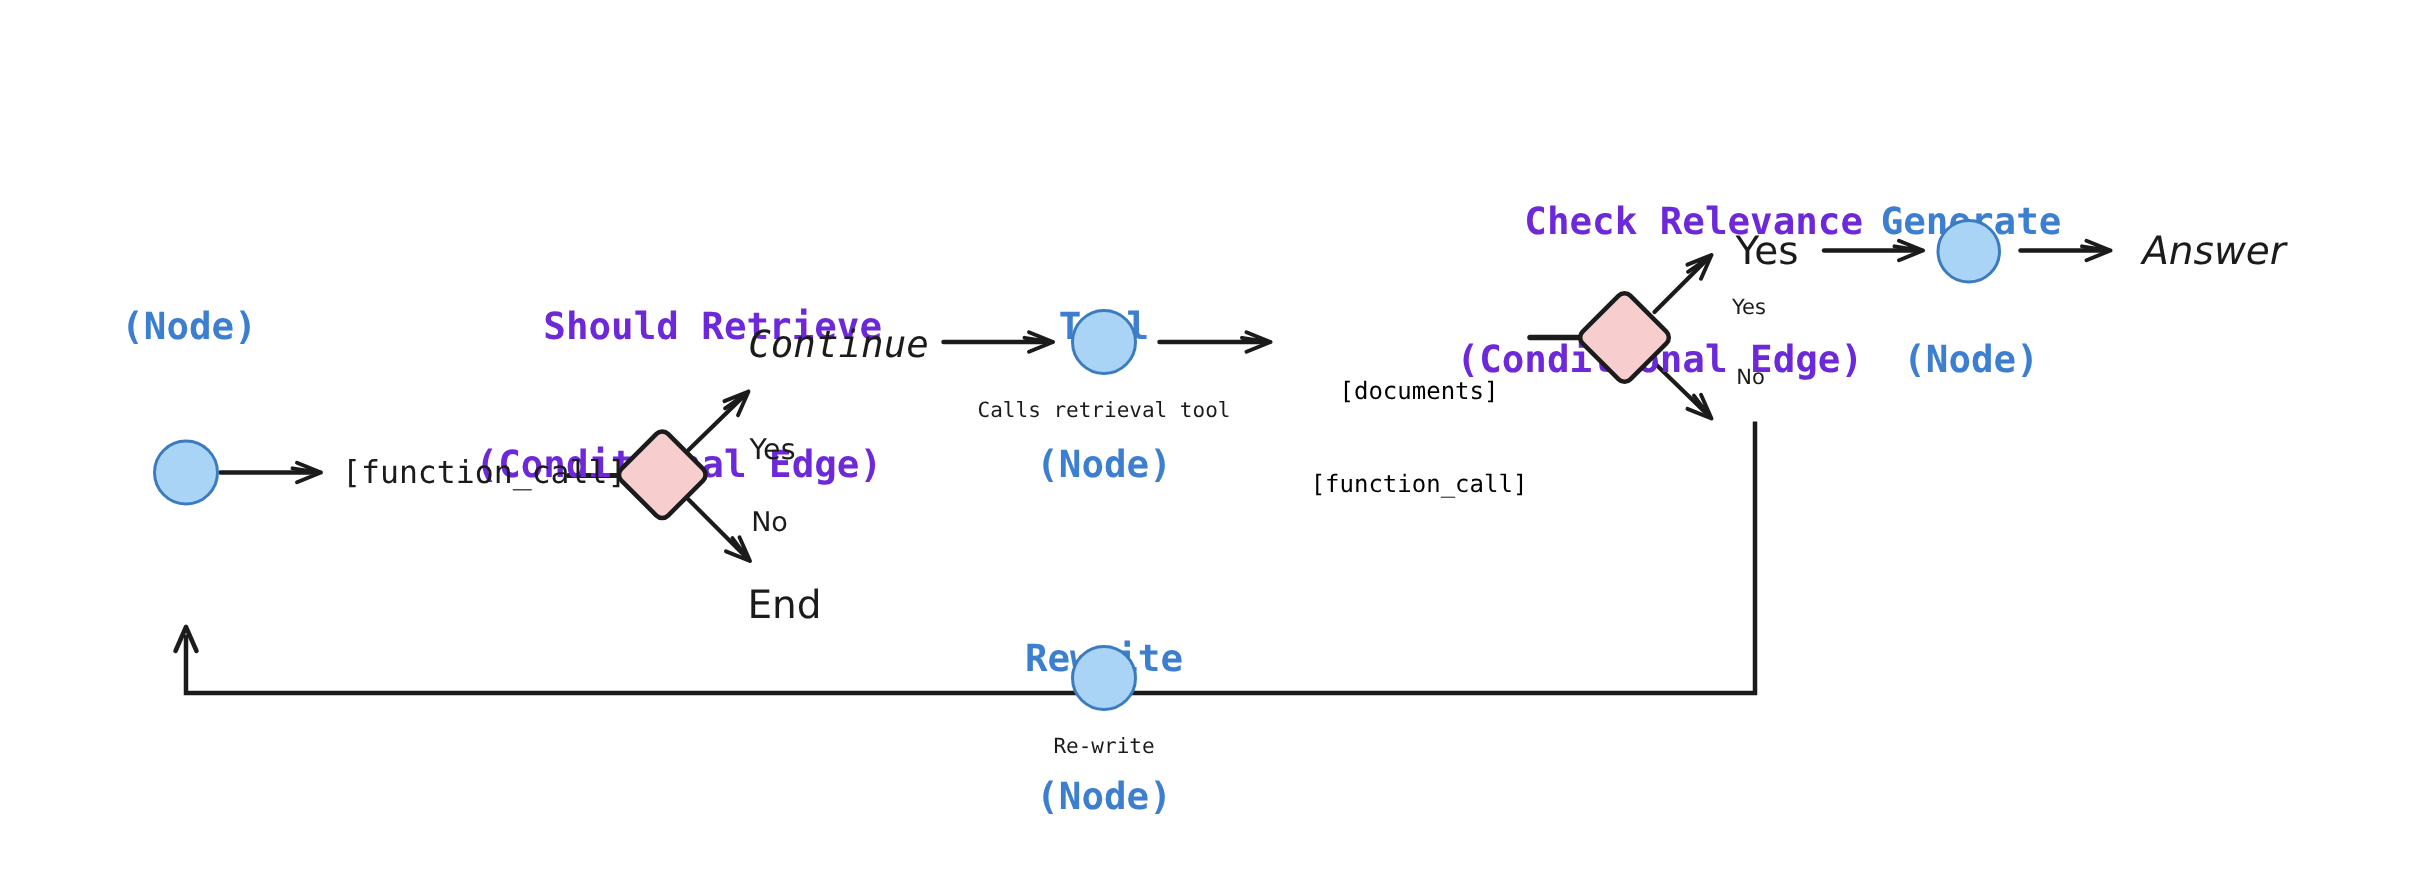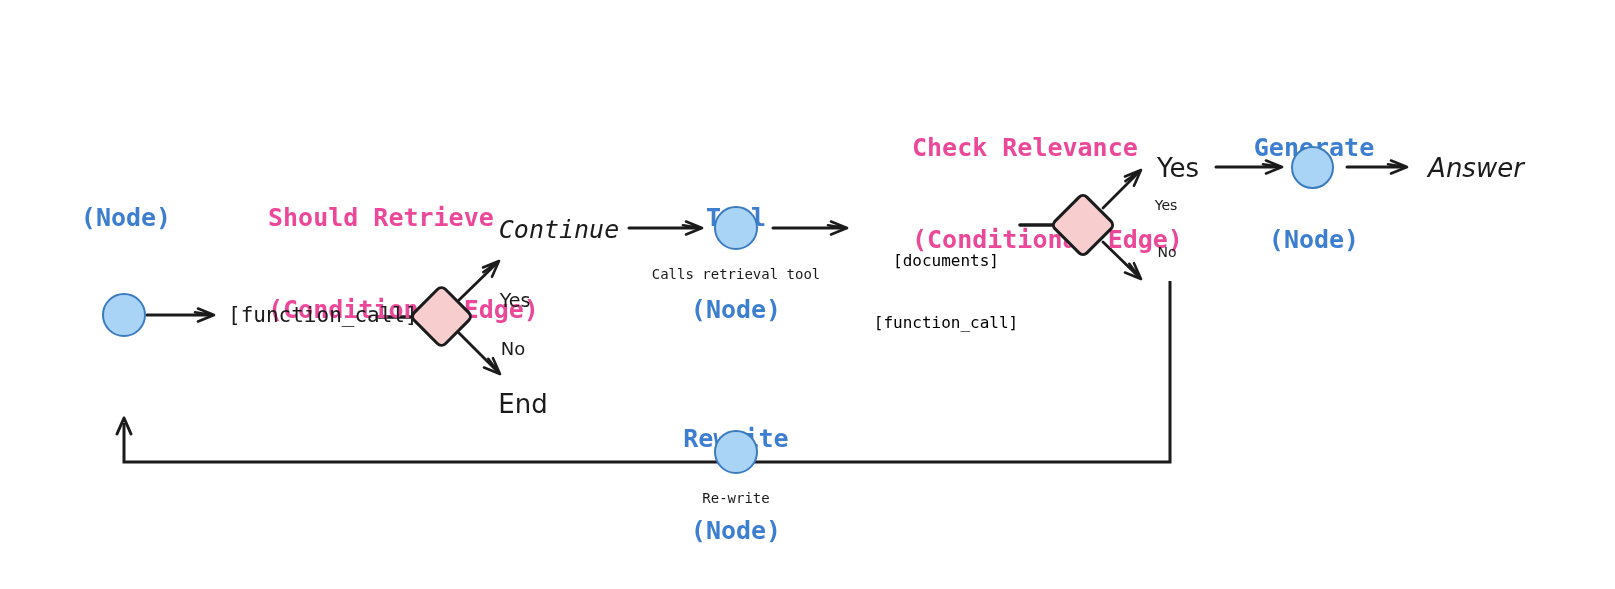--- a/index.html
+++ b/index.html
@@ -33,24 +33,24 @@
     color: #1b1b1b;
     font-family: "DejaVu Sans Mono", "Liberation Mono", monospace;
   }
   .node-title {
     color: #3c7ed0;
     font-size: 25px;
     font-weight: bold;
     text-align: center;
   }
   .edge-title {
-    color: #ec4899;
+    color: #6d28d9;
     font-size: 25px;
     font-weight: bold;
-    text-align: left;
+    text-align: right;
   }
   .big-label {
     font-size: 25px;
     color: #1b1b1b;
     text-align: center;
   }
   .small-label {
     font-size: 14px;
     color: #1b1b1b;
     text-align: center;

